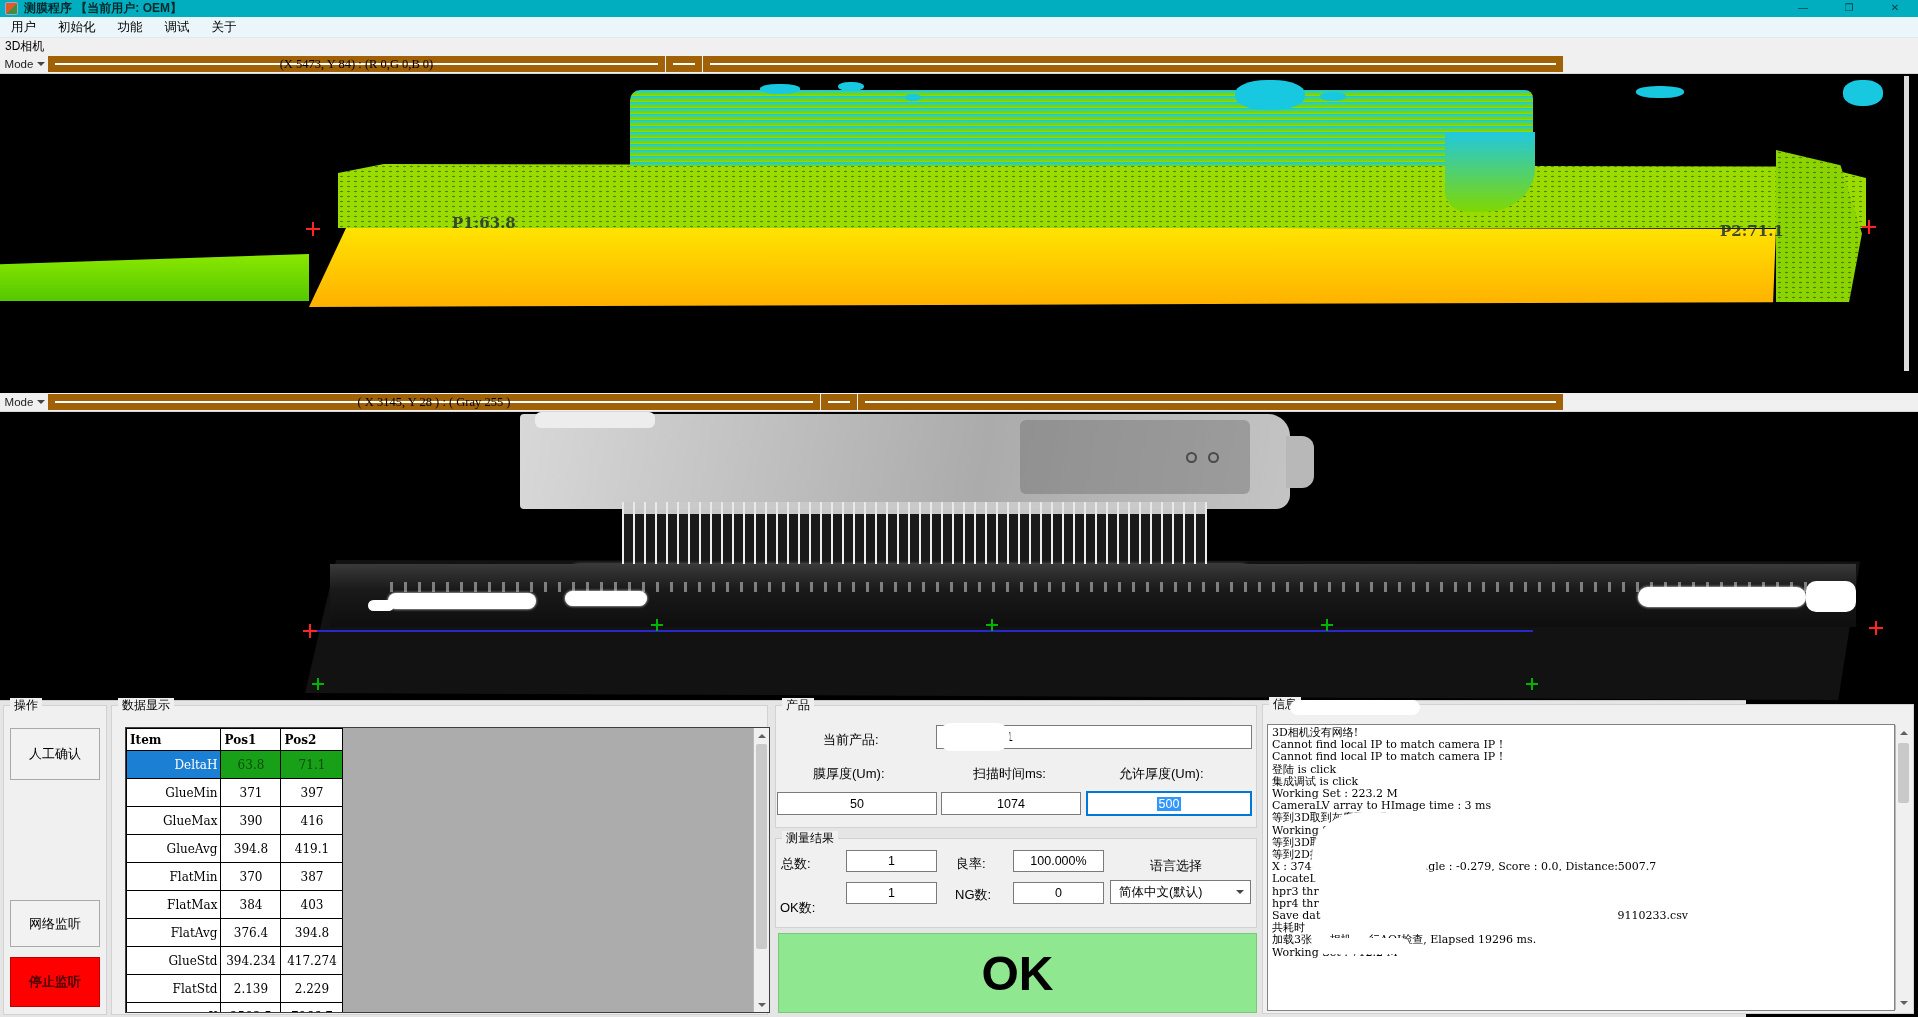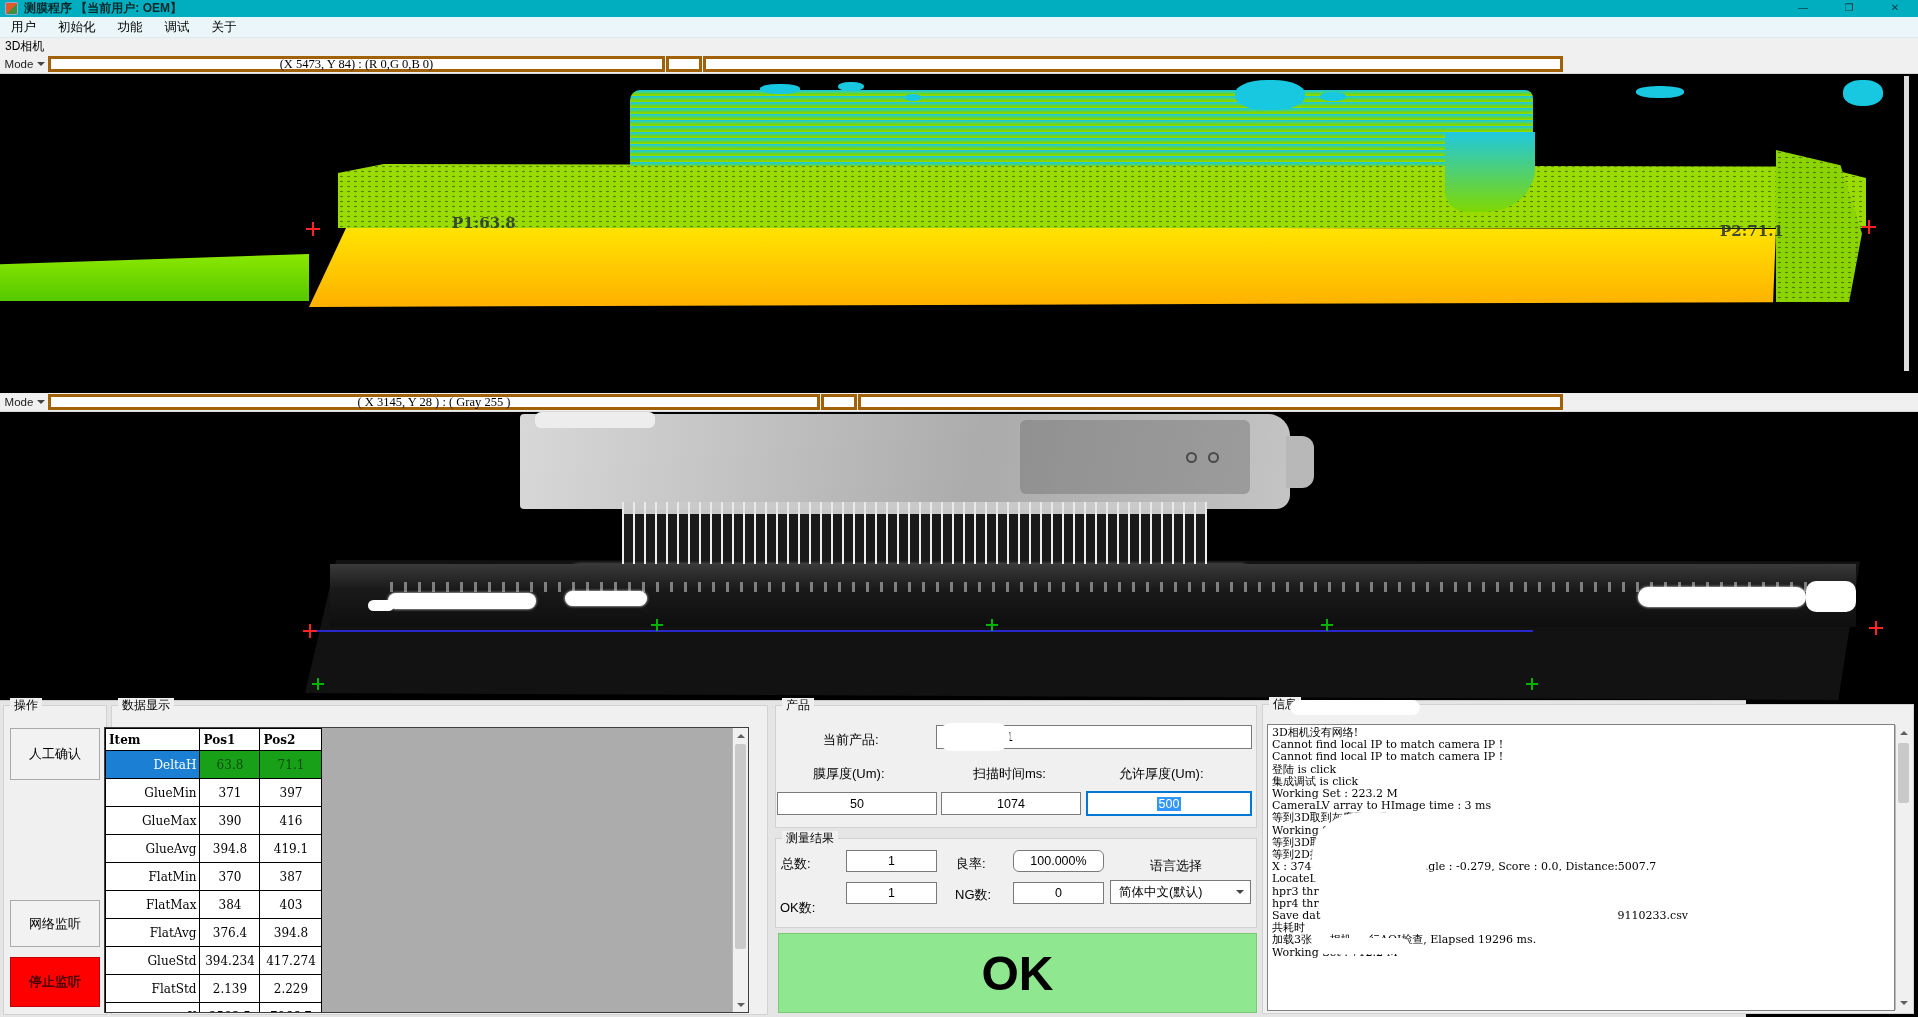--- a/index.html
+++ b/index.html
@@ -18,21 +18,21 @@
   
   .menubar{position:absolute;left:0;top:17px;width:1918px;height:21px;background:#EAF6F9;display:flex;align-items:center;border-bottom:1px solid #DDEBEE;box-sizing:border-box;}
   .menuitem{padding:0 11px;font-size:12.5px;line-height:20px;}
 
   
   .strip{position:absolute;left:0;width:1918px;background:#F0F0F0;}
   .striplabel{position:absolute;left:5px;top:1px;font-size:12px;line-height:15px;}
   .modebar{position:absolute;left:0;width:1918px;height:19px;background:#F0F0F0;border-bottom:1px solid #D8D8D8;box-sizing:border-box;padding-left:10px;}
   .modebtn{position:absolute;left:2px;top:1px;width:46px;height:16px;font-size:11.5px;display:flex;align-items:center;justify-content:center;gap:4px;color:#222;}
   .tri-down{width:0;height:0;border:4px solid transparent;border-top-color:#444;margin-top:4px;}
-  .modebox{position:absolute;top:1px;height:16px;background:#FFF;border:3px solid #a16207;box-sizing:border-box;
+  .modebox{position:absolute;top:1px;height:16px;background:#FFF;border:7px solid #a16207;box-sizing:border-box;
            display:flex;align-items:center;justify-content:center;font-family:"Liberation Serif",serif;font-size:12.5px;}
 
   
   .canvas3d{position:absolute;left:0;top:74px;width:1918px;height:301px;background:#000;overflow:hidden;border-radius:17px;}
   .canvas2d{position:absolute;left:0;top:412px;width:1918px;height:288px;background:#000;overflow:hidden;}
   .noise{background-image:radial-gradient(rgba(0,0,0,.4) 1px,transparent 1.5px);background-size:7px 5px;}
   .noise2{background-image:radial-gradient(rgba(0,0,0,.5) 1px,transparent 1.6px);background-size:9px 6px;}
   .maplabel{position:absolute;font-family:"DejaVu Serif",serif;font-size:15px;color:rgba(35,48,55,.85);font-weight:bold;}
   .cross{position:absolute;}
   .cross::before{content:"";position:absolute;left:calc(50% - 1px);top:0;width:2px;height:100%;background:currentColor;}
@@ -204,21 +204,21 @@
     <div class="group" style="left:3px;top:4px;width:104px;height:310px;">
       <span class="glabel">操作</span>
     </div>
     <div class="btn" style="left:10px;top:27px;width:90px;height:52px;">人工确认</div>
     <div class="btn" style="left:10px;top:199px;width:90px;height:47px;">网络监听</div>
     <div class="btn stop" style="left:10px;top:256px;width:90px;height:50px;">停止监听</div>
 
     <div class="group" style="left:111px;top:4px;width:657px;height:310px;">
       <span class="glabel">数据显示</span>
     </div>
-    <div class="grid" style="top:26px;left:104px;">
+    <div class="grid" style="top:26px;left:125px;">
       <table class="dg">
         <colgroup>
             <col style="width:56px">
             <col style="width:60px">
             <col style="width:62px">
           </colgroup>
         <tbody>
             <tr>
           <th>Item</th>
           <th>Pos1</th>
@@ -301,21 +301,21 @@
     <div class="field sel" style="left:1086px;top:90px;width:166px;height:25px;">
       <span class="selspan">500</span>
     </div>
 
     <div class="group" style="left:775px;top:137px;width:482px;height:90px;">
       <span class="glabel">测量结果</span>
     </div>
     <span class="flabel" style="left:781px;top:155px;">总数:</span>
     <div class="field" style="left:846px;top:149px;width:91px;height:22px;">1</div>
     <span class="flabel" style="left:956px;top:155px;">良率:</span>
-    <div class="field" style="left:1013px;top:149px;width:91px;height:22px;border-radius:6px;">100.000%</div>
+    <div class="field" style="left:1013px;top:149px;width:91px;height:22px;">100.000%</div>
     <span class="flabel" style="left:1150px;top:157px;">语言选择</span>
     <span class="flabel" style="left:780px;top:186px;margin-top:13px;">OK数:</span>
     <div class="field" style="left:846px;top:181px;width:91px;height:22px;">1</div>
     <span class="flabel" style="left:955px;top:186px;">NG数:</span>
     <div class="field" style="left:1013px;top:181px;width:91px;height:22px;">0</div>
     <div class="dropdown" style="left:1110px;top:179px;width:141px;height:24px;">
       <span>简体中文(默认)</span>
       <span class="dd-arrow"></span>
     </div>
   </div>

